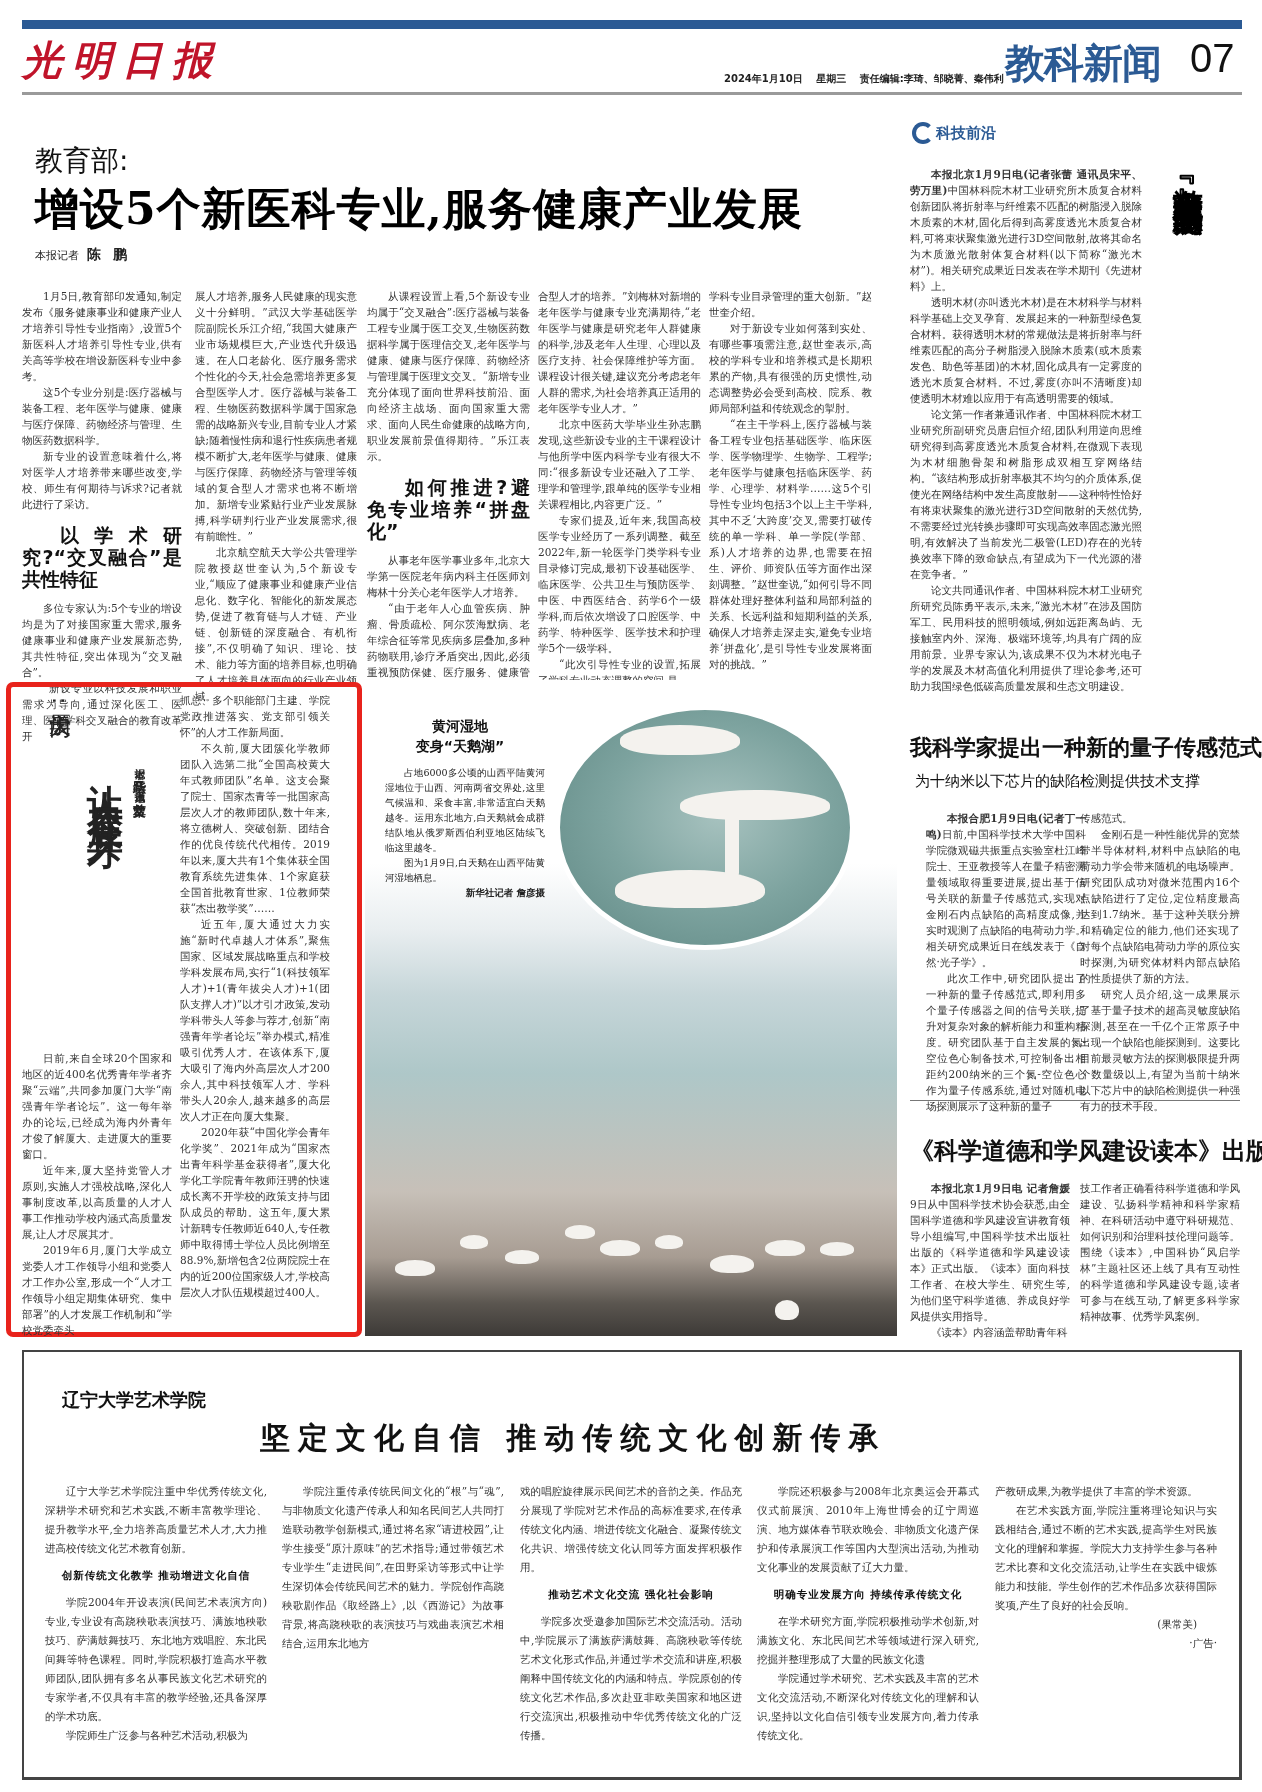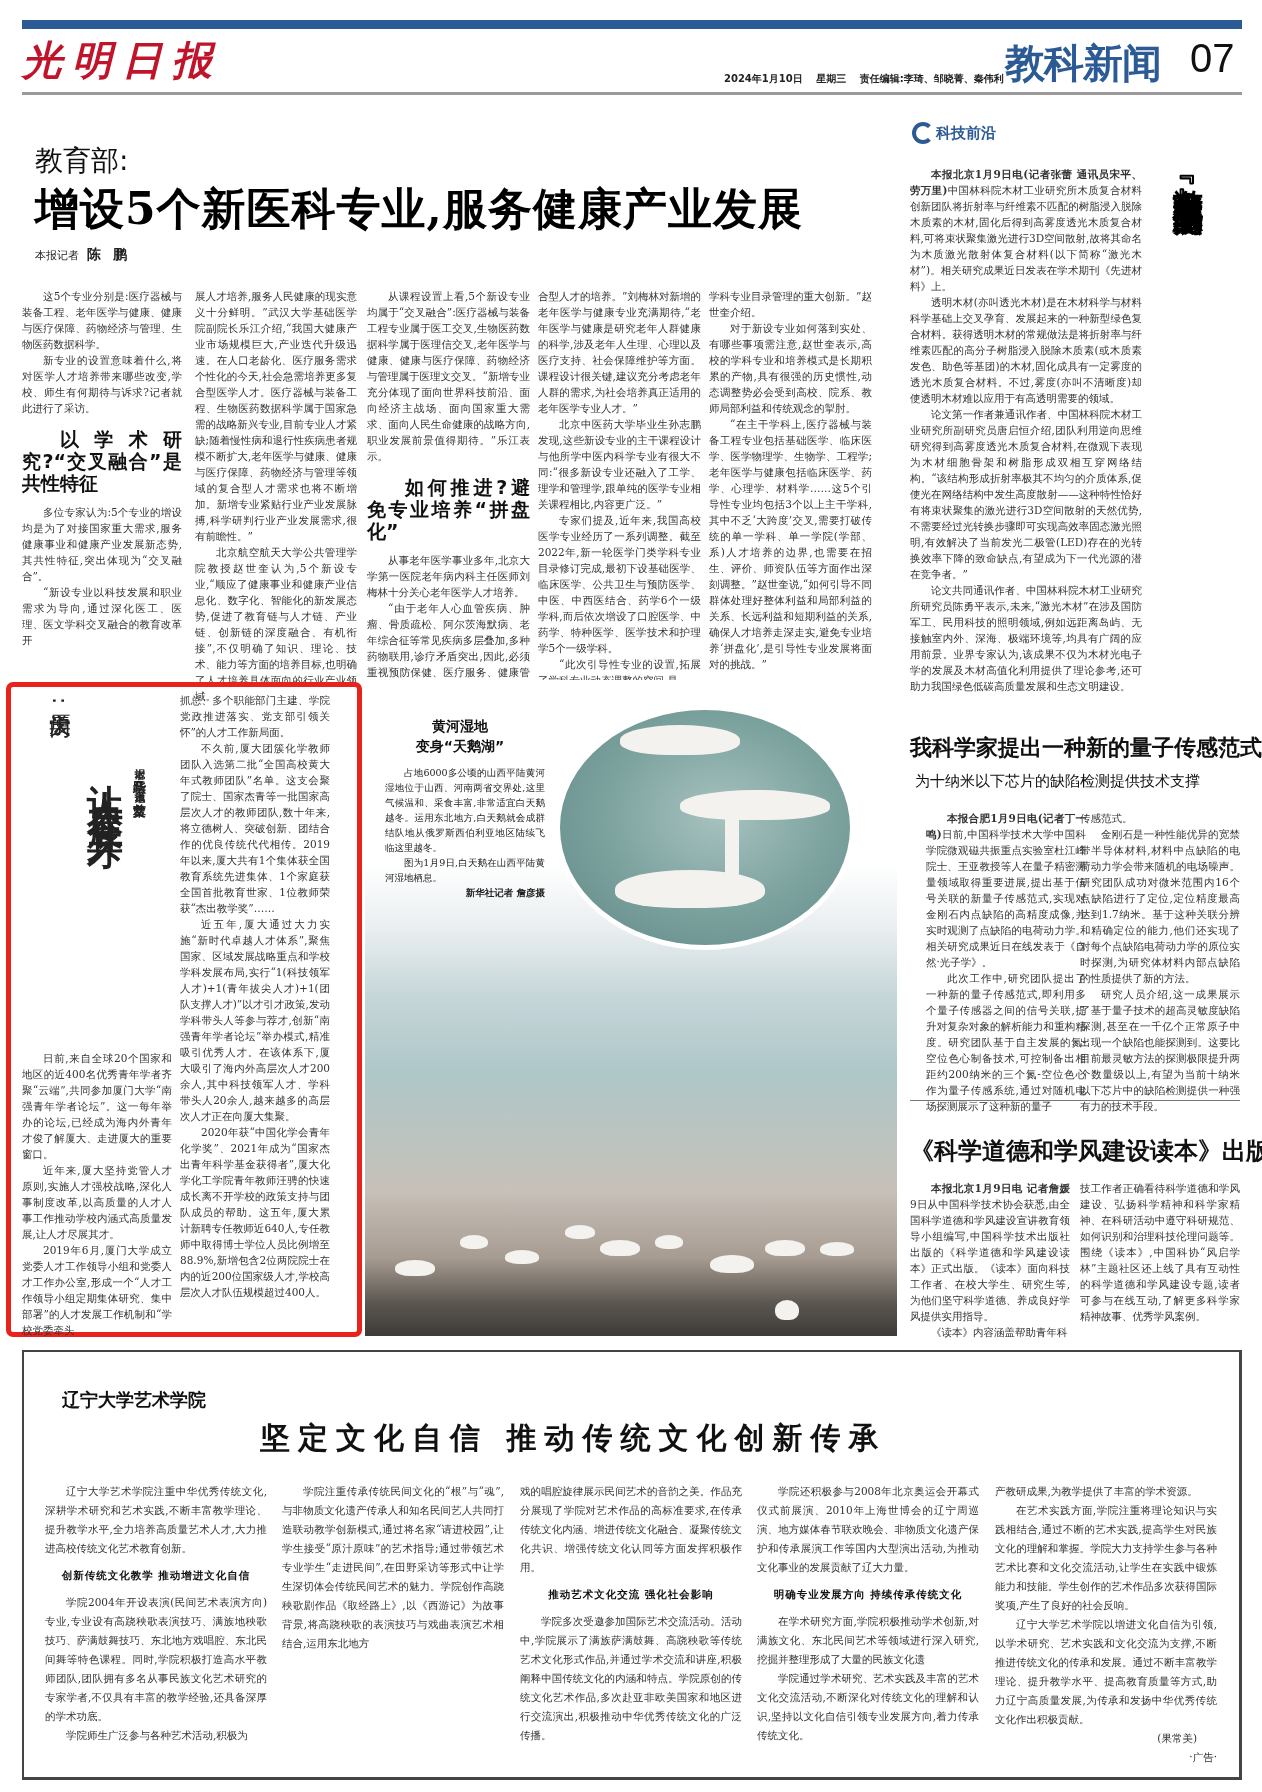--- a/index.html
+++ b/index.html
@@ -67,20 +67,21 @@
 <div class="abs page-no">07</div>
 <div class="abs rule"></div>
 
 <div class="abs kicker">教育部:</div>
 <div class="abs headline">增设5个新医科专业,服务健康产业发展</div>
 <div class="abs byline">
   <span>本报记者</span><b>陈鹏</b>
 </div>
 
 <div class="abs col" style="left:22px;top:288px;width:160px;">
+  <p>1月5日,教育部印发通知,制定发布《服务健康事业和健康产业人才培养引导性专业指南》,设置5个新医科人才培养引导性专业,供有关高等学校在增设新医科专业中参考。</p>
   <p>这5个专业分别是:医疗器械与装备工程、老年医学与健康、健康与医疗保障、药物经济与管理、生物医药数据科学。</p>
   <p>新专业的设置意味着什么,将对医学人才培养带来哪些改变,学校、师生有何期待与诉求?记者就此进行了采访。</p>
   <h4>以学术研究?“交叉融合”是共性特征</h4>
   <p>多位专家认为:5个专业的增设均是为了对接国家重大需求,服务健康事业和健康产业发展新态势,其共性特征,突出体现为“交叉融合”。</p>
   <p>“新设专业以科技发展和职业需求为导向,通过深化医工、医理、医文学科交叉融合的教育改革开</p>
 </div>
 <div class="abs col" style="left:195px;top:288px;width:162px;">
   <p style="text-indent:0">展人才培养,服务人民健康的现实意义十分鲜明。”武汉大学基础医学院副院长乐江介绍,“我国大健康产业市场规模巨大,产业迭代升级迅速。在人口老龄化、医疗服务需求个性化的今天,社会急需培养更多复合型医学人才。医疗器械与装备工程、生物医药数据科学属于国家急需的战略新兴专业,目前专业人才紧缺;随着慢性病和退行性疾病患者规模不断扩大,老年医学与健康、健康与医疗保障、药物经济与管理等领域的复合型人才需求也将不断增加。新增专业紧贴行业产业发展脉搏,科学研判行业产业发展需求,很有前瞻性。”</p>
   <p>北京航空航天大学公共管理学院教授赵世奎认为,5个新设专业,“顺应了健康事业和健康产业信息化、数字化、智能化的新发展态势,促进了教育链与人才链、产业链、创新链的深度融合、有机衔接”,不仅明确了知识、理论、技术、能力等方面的培养目标,也明确了人才培养具体面向的行业产业领域。</p>
 </div>
@@ -205,16 +206,15 @@
 </div>
 <div class="abs adcol" style="left:757px;top:1482px;width:222px;">
   <p>学院还积极参与2008年北京奥运会开幕式仪式前展演、2010年上海世博会的辽宁周巡演、地方媒体春节联欢晚会、非物质文化遗产保护和传承展演工作等国内大型演出活动,为推动文化事业的发展贡献了辽大力量。</p>
   <h5>明确专业发展方向  持续传承传统文化</h5>
   <p>在学术研究方面,学院积极推动学术创新,对满族文化、东北民间艺术等领域进行深入研究,挖掘并整理形成了大量的民族文化遗</p>
   <p>学院通过学术研究、艺术实践及丰富的艺术文化交流活动,不断深化对传统文化的理解和认识,坚持以文化自信引领专业发展方向,着力传承传统文化。</p>
 </div>
 <div class="abs adcol" style="left:995px;top:1482px;width:222px;">
   <p style="text-indent:0">产教研成果,为教学提供了丰富的学术资源。</p>
   <p>在艺术实践方面,学院注重将理论知识与实践相结合,通过不断的艺术实践,提高学生对民族文化的理解和掌握。学院大力支持学生参与各种艺术比赛和文化交流活动,让学生在实践中锻炼能力和技能。学生创作的艺术作品多次获得国际奖项,产生了良好的社会反响。</p>
-  <p>辽宁大学艺术学院以增进文化自信为引领,以学术研究、艺术实践和文化交流为支撑,不断推进传统文化的传承和发展。通过不断丰富教学理论、提升教学水平、提高教育质量等方式,助力辽宁高质量发展,为传承和发扬中华优秀传统文化作出积极贡献。</p>
   <div class="ad-sign" style="padding-right:20px">(果常美)</div>
   <div class="ad-sign">·广告·</div>
 </div>
 
 </body></html>

